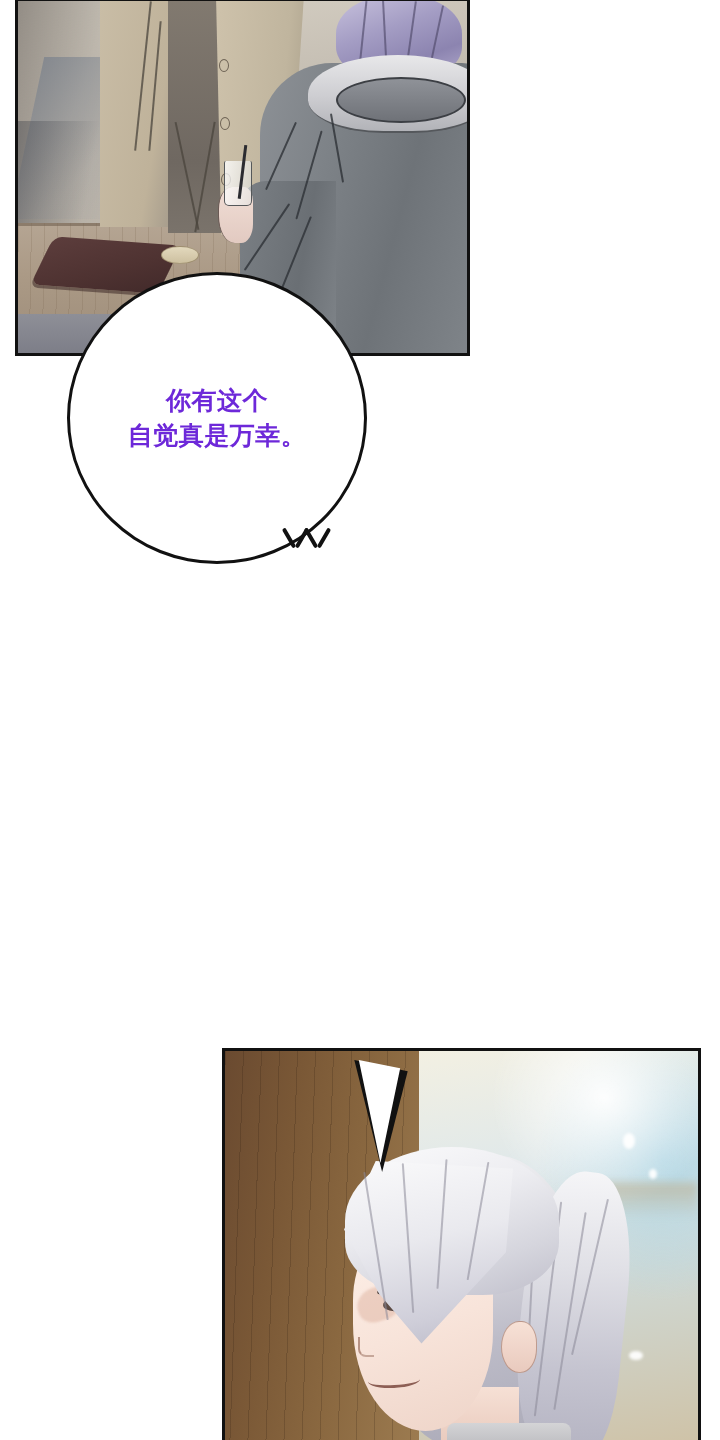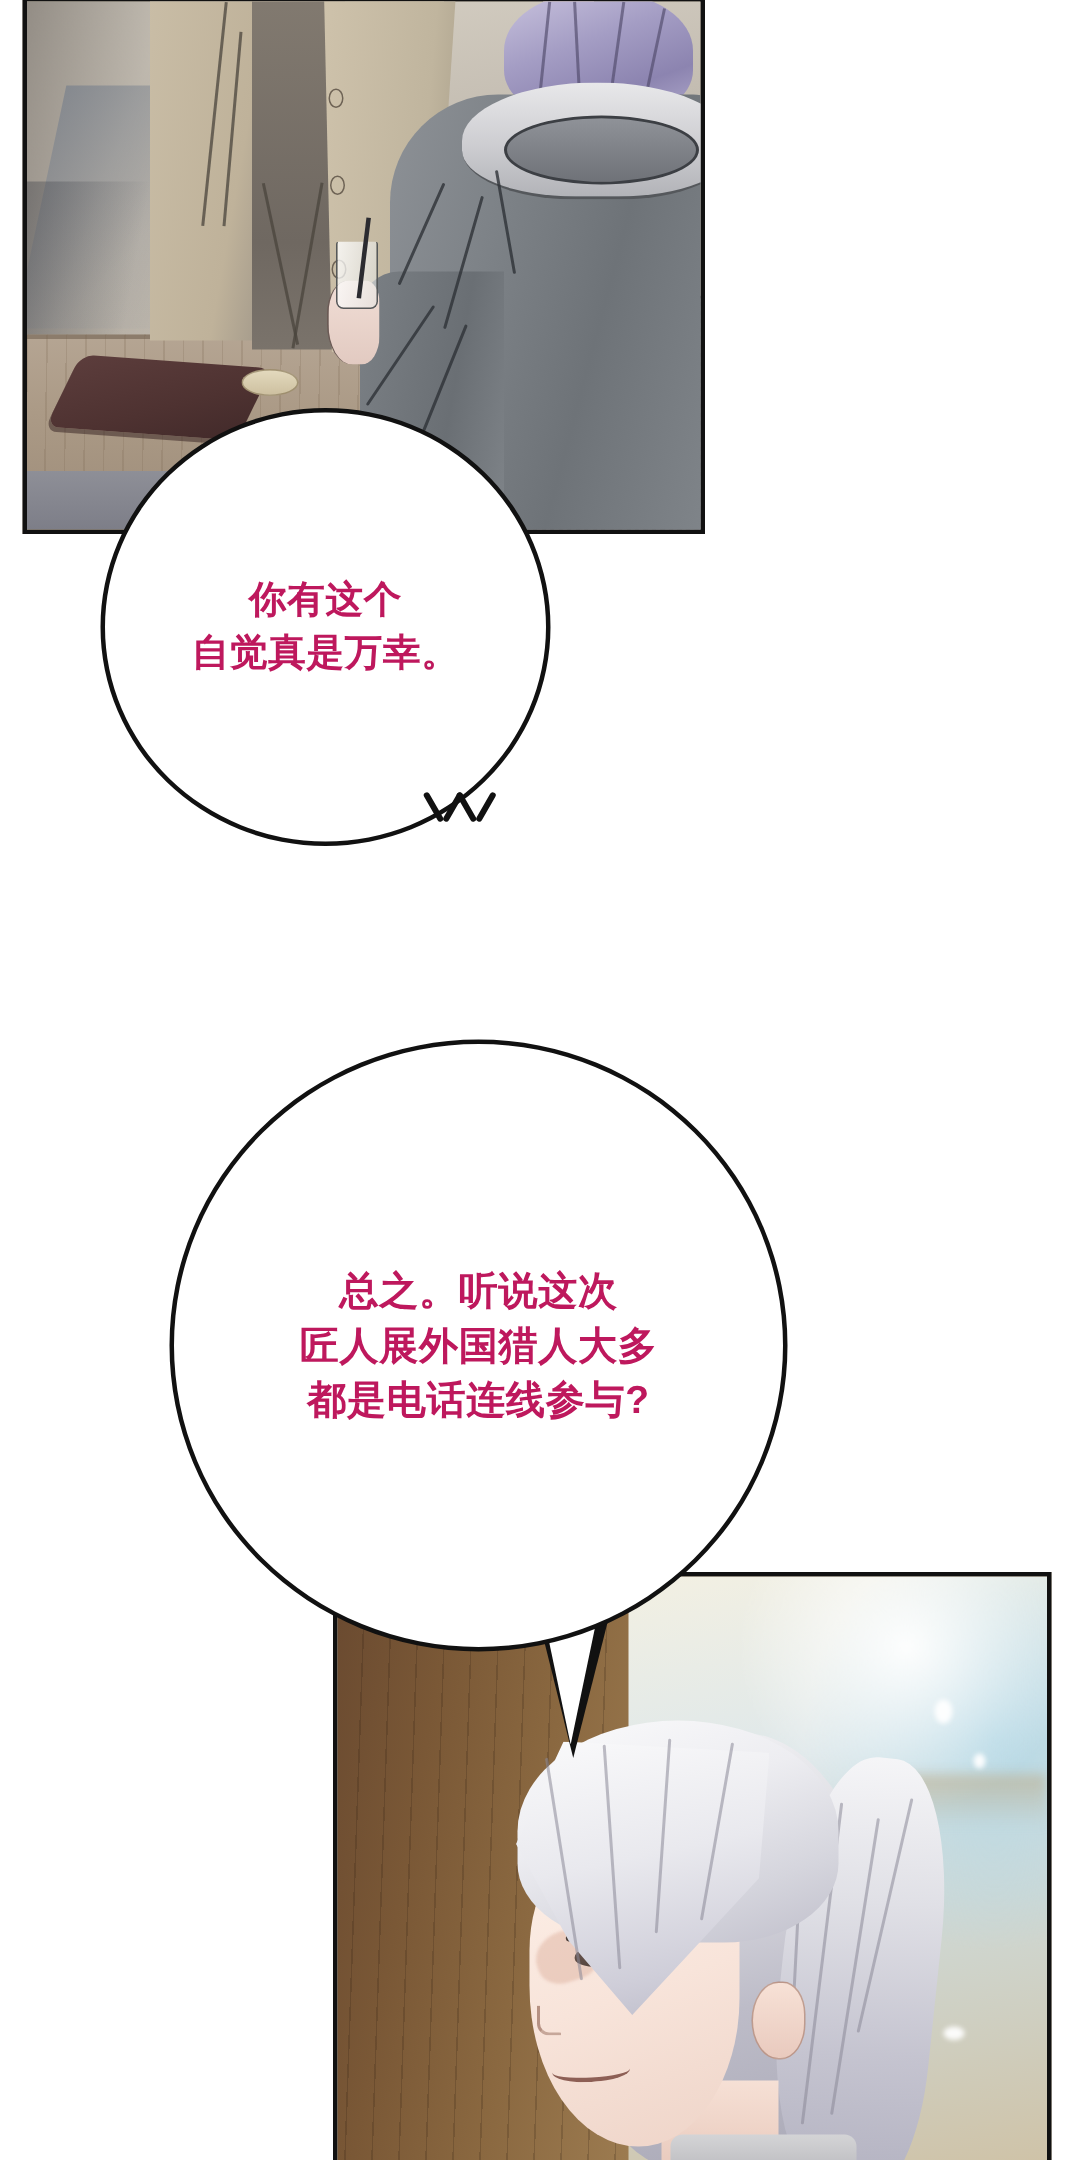--- a/index.html
+++ b/index.html
@@ -391,26 +391,26 @@
     background: #ffffff;
     border: 3.4px solid #111111;
     border-radius: 50%;
     display: flex;
     align-items: center;
     justify-content: center;
     box-sizing: border-box;
   }
   .bubble-text {
     text-align: center;
-    color: #be185d;
+    color: #6d28d9;
     font-weight: 700;
     line-height: 1.42;
     letter-spacing: .5px;
     white-space: pre-line;
-    font-family: Liberation Sans, sans-serif;
+    font-family: Liberation Serif, serif;
   }
 
   #bubble-1 {
     left: 67px;
     top: 272px;
     width: 300px;
     height: 292px;
     z-index: 30;
   }
   #bubble-1 .bubble-text { font-size: 25px; }
@@ -517,25 +517,20 @@
     <div class="bubble-text">你有这个
 自觉真是万幸。</div>
   </div>
   <div class="tail-zig" style="left:287px; top:523px;">
     <span style="left:0;  top:4px;  height:22px; transform:rotate(-30deg);"></span>
     <span style="left:13px;top:4px;  height:22px; transform:rotate(30deg);"></span>
     <span style="left:22px;top:4px;  height:22px; transform:rotate(-30deg);"></span>
     <span style="left:35px;top:4px;  height:22px; transform:rotate(30deg);"></span>
   </div>
 
-  <div class="bubble" id="bubble-2">
-    <div class="bubble-text">总之。听说这次
-匠人展外国猎人大多
-都是电话连线参与?</div>
-  </div>
   <div id="tail-2">
     <div class="tri-outer"></div>
     <div class="tri-inner"></div>
   </div>
 
   <div class="panel" id="panel-face">
     <div class="p2-bright"></div>
     <div class="p2-blur-shelf"></div>
     <div class="p2-sparkle" style="left:398px; top:82px; width:12px; height:16px;"></div>
     <div class="p2-sparkle" style="left:424px; top:118px; width:8px; height:10px;"></div>

